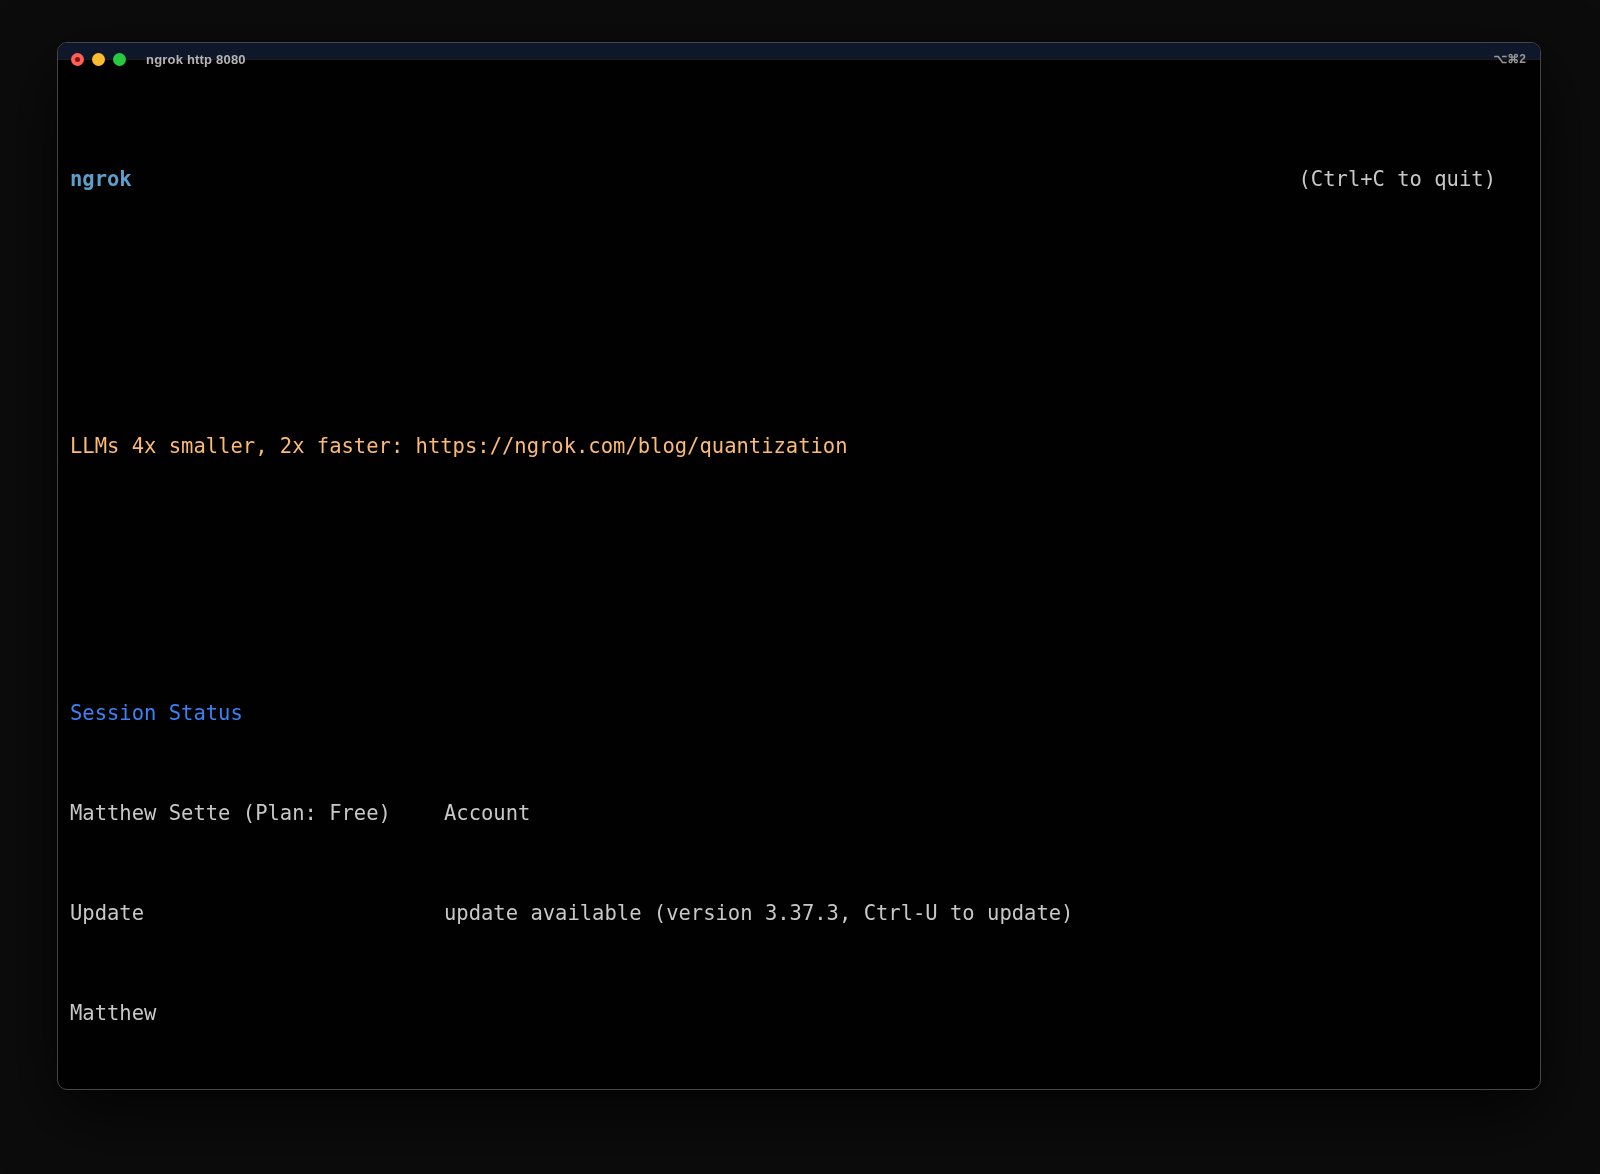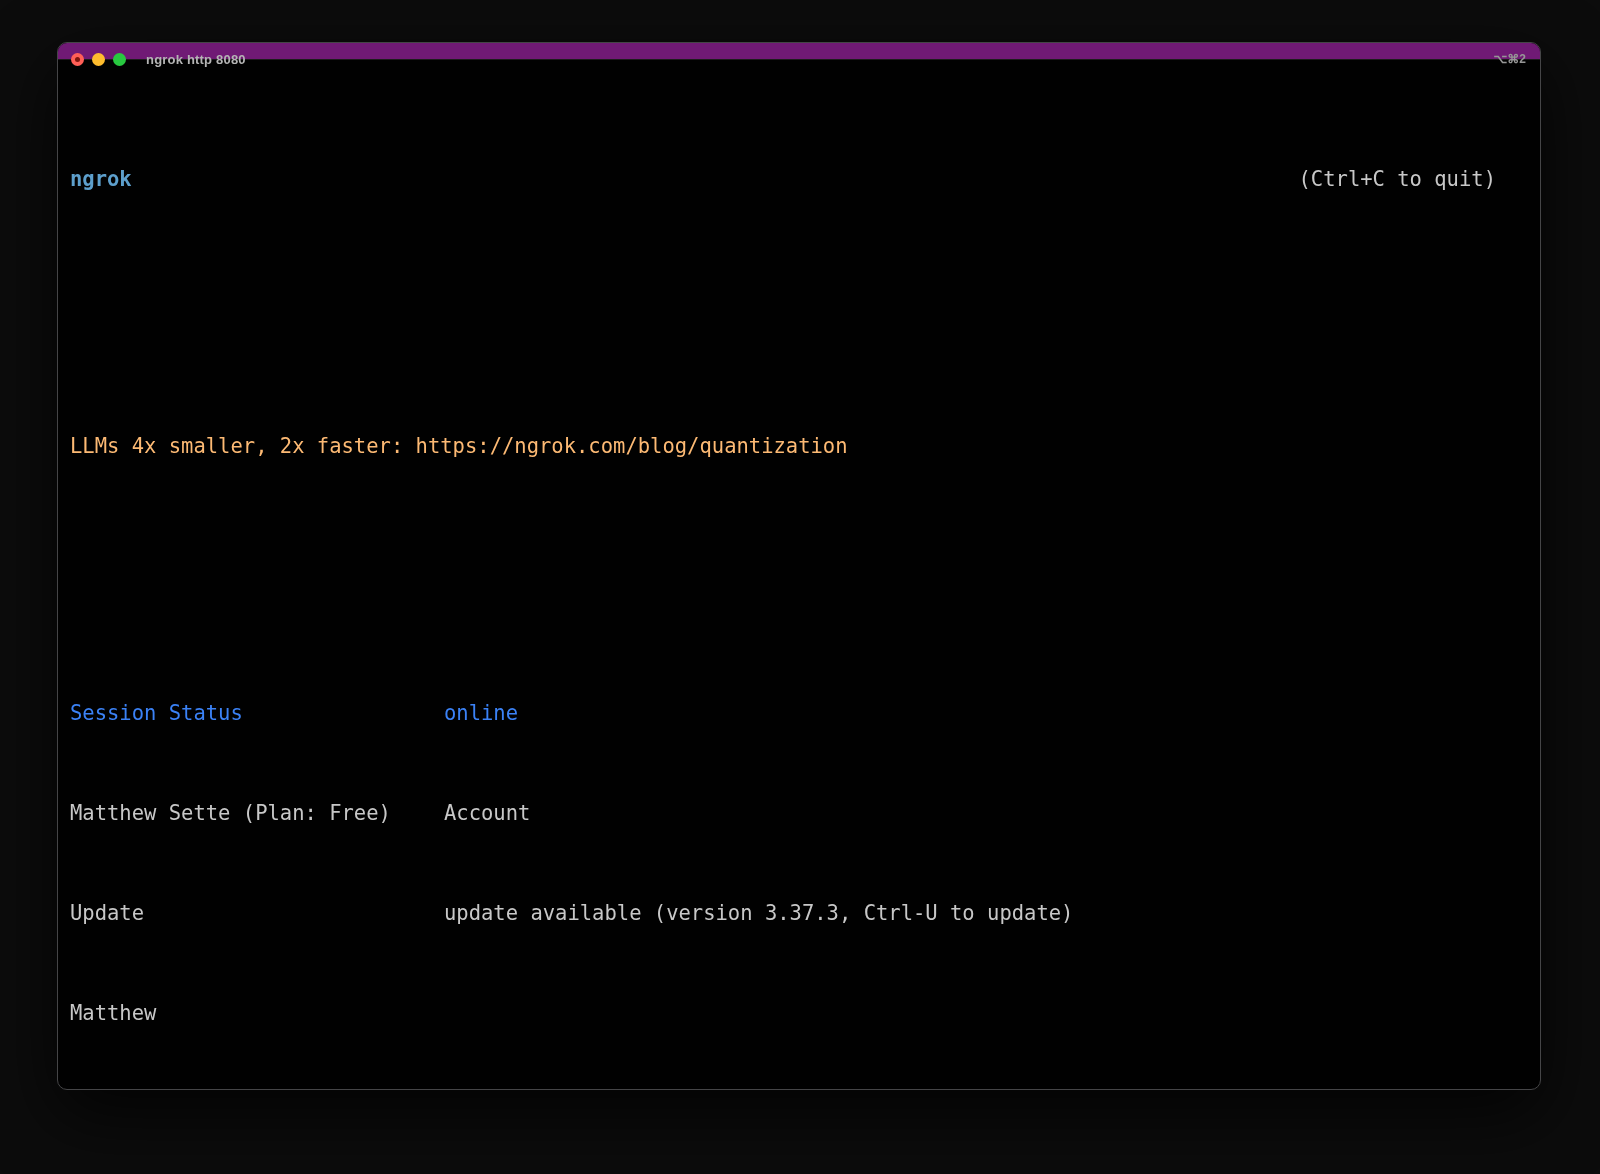--- a/index.html
+++ b/index.html
@@ -14,21 +14,21 @@
     left: 57px; top: 42px;
     width: 1484px; height: 1048px;
     background: #010101;
     border: 1px solid #454547;
     border-radius: 10px;
     box-shadow: 0 24px 70px rgba(0,0,0,0.75);
     overflow: hidden;
   }
   .titlebar {
     height: 14px;
-    background: #701a75;
+    background: #0f172a;
     border-bottom: 1px solid #1c1c1c;
     display: flex;
     align-items: center;
     padding: 16px 14px 0 13px;
     font-family: "Liberation Sans", sans-serif;
   }
   .traffic-lights { display: flex; align-items: center; gap: 8px; }
   .light {
     width: 13px; height: 13px;
     border-radius: 50%;
@@ -96,21 +96,20 @@
     </div>
 
     <div class="line"></div>
 
     <div class="line accent-purple">LLMs 4x smaller, 2x faster: https://ngrok.com/blog/quantization</div>
 
     <div class="line"></div>
 
     <div class="line trow">
       <span class="accent-teal">Session Status</span>
-      <span class="accent-teal">online</span>
     </div>
     <div class="line trow">
       <span>Matthew Sette (Plan: Free)</span>
       <span>Account</span>
     </div>
     <div class="line trow">
       <span>Update</span>
       <span>update available (version 3.37.3, Ctrl-U to update)</span>
     </div>
     <div class="line trow">

